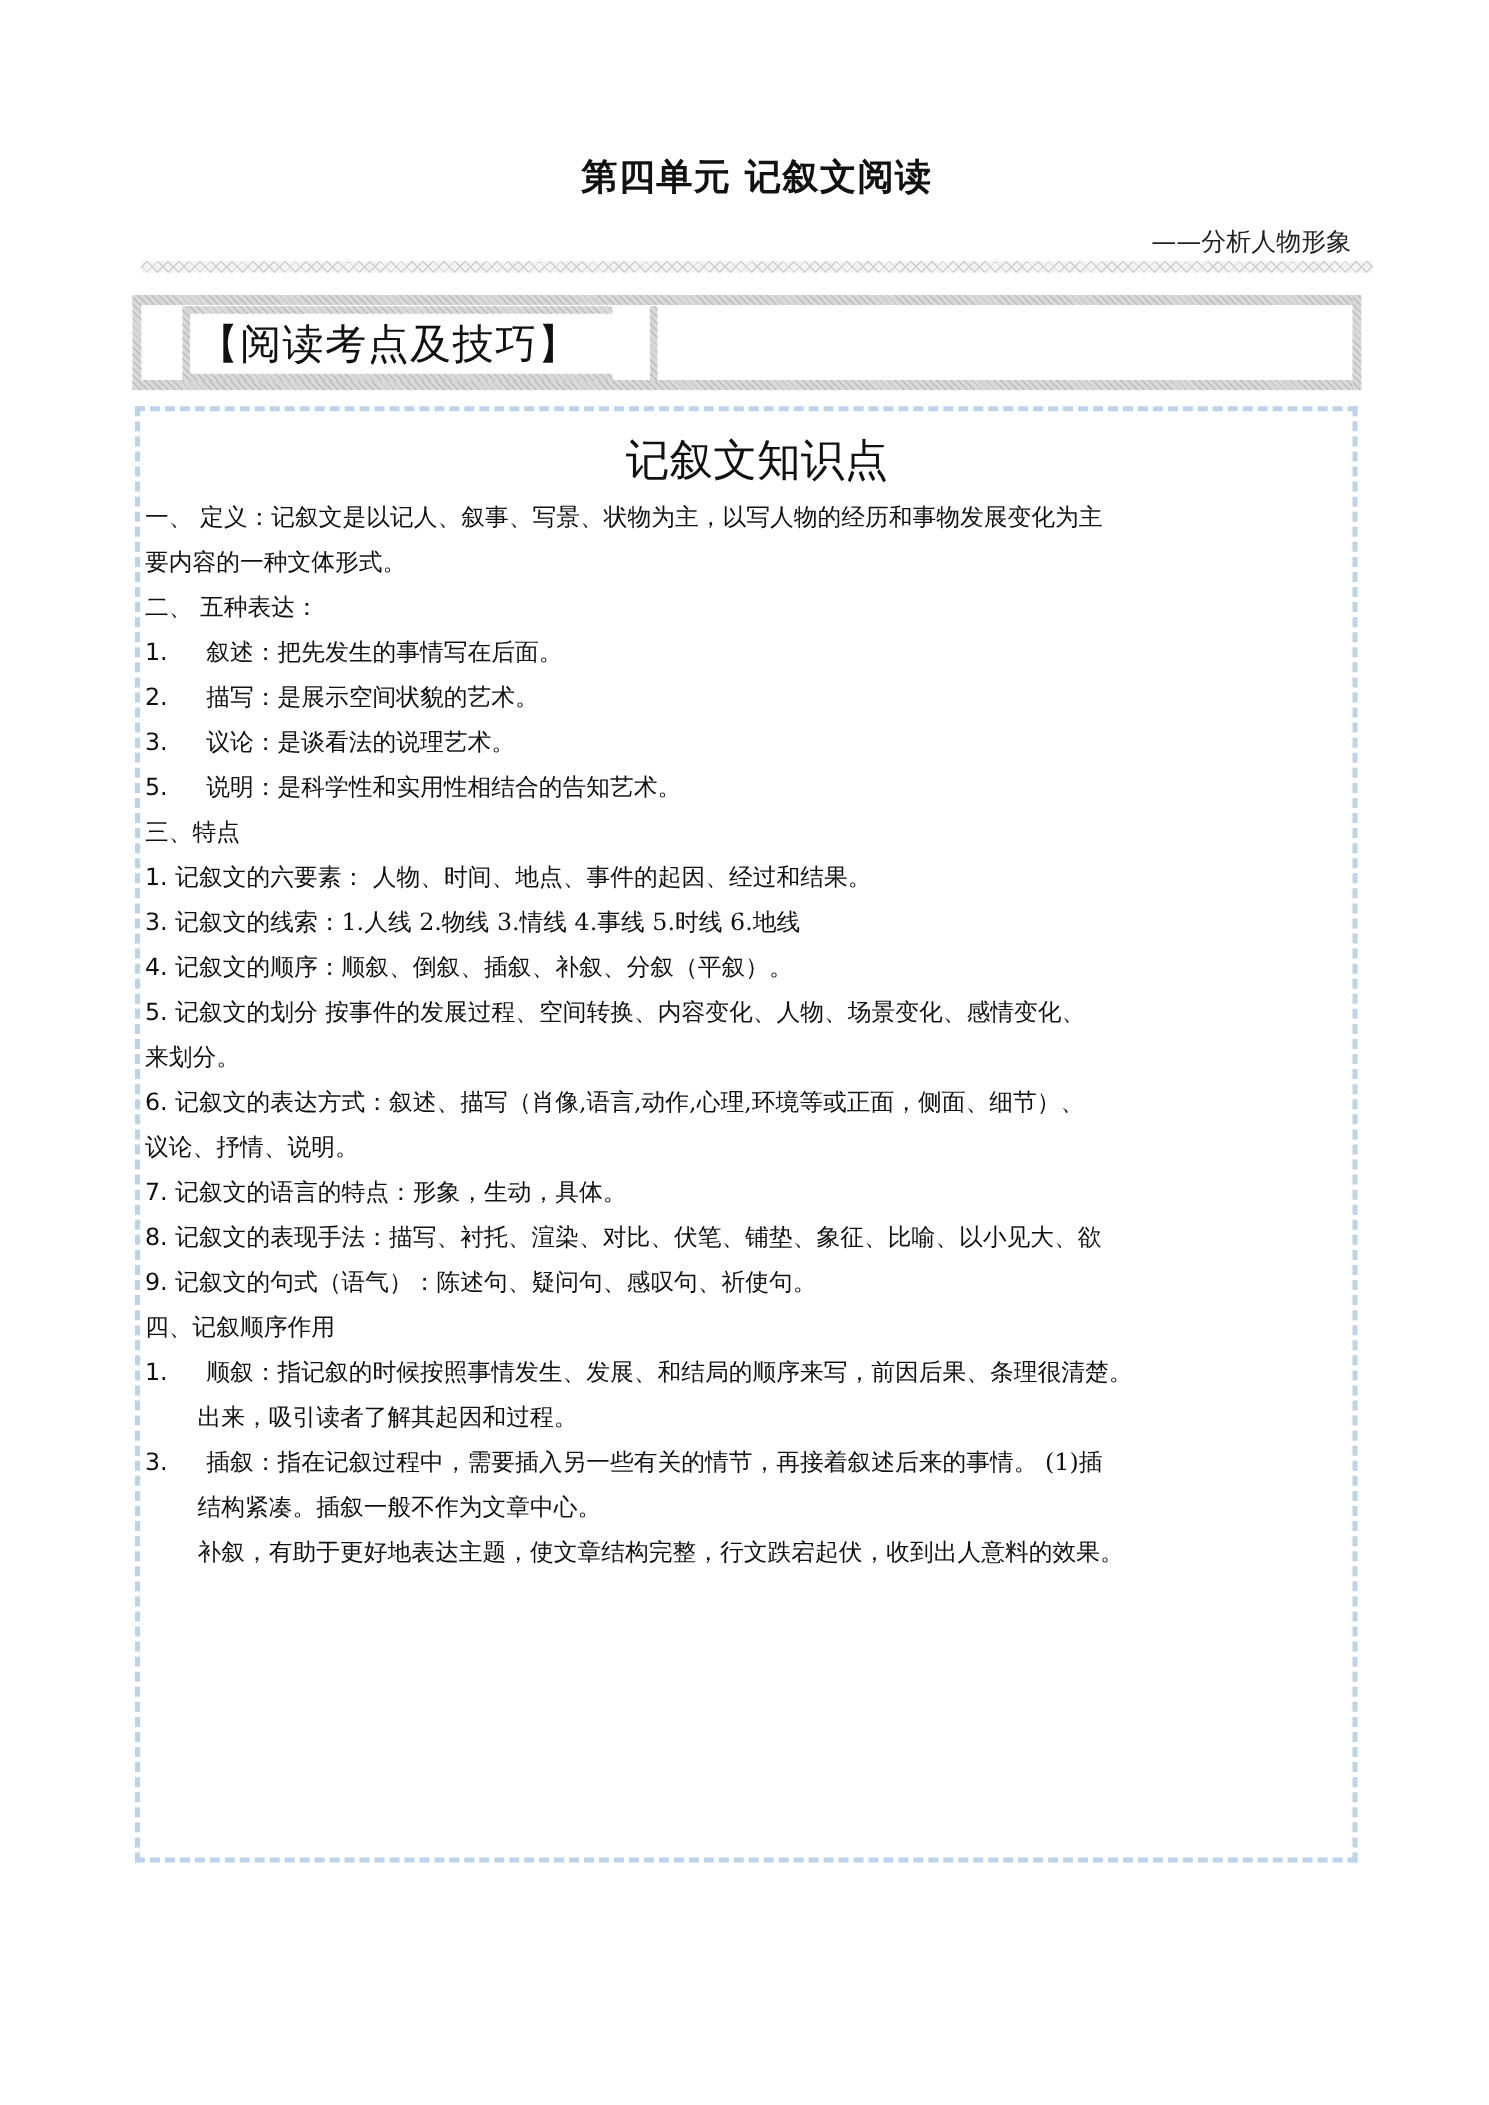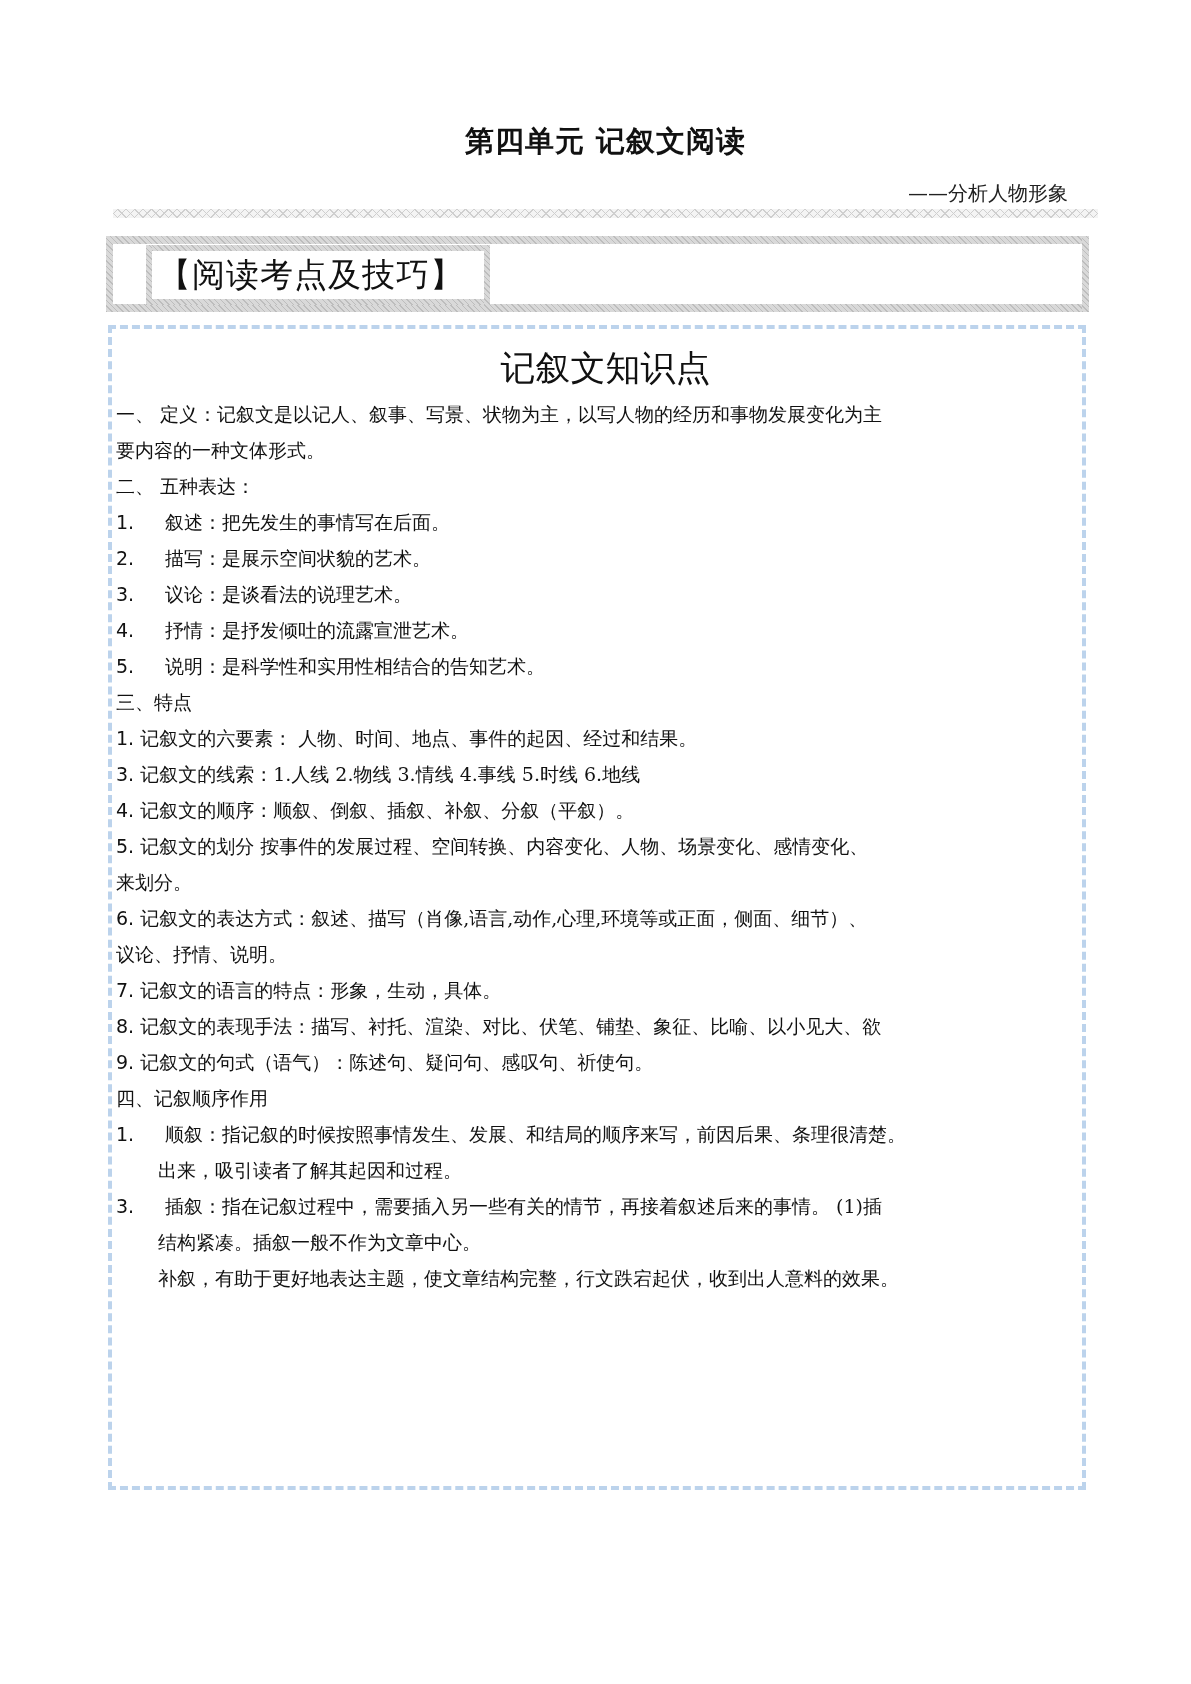--- a/index.html
+++ b/index.html
@@ -2,41 +2,41 @@
 <html><head>
 <meta charset="utf-8">
 <style>
   html, body { margin:0; padding:0; background:#ffffff; }
   body { width:1191px; height:1684px; position:relative; overflow:hidden;
          font-family:"DejaVu Serif","Liberation Serif",serif; color:#111; }
 
   .unit-title { position:absolute; top:122px; left:0; width:1191px; text-align:center;
     font-family:"DejaVu Sans","Liberation Sans",sans-serif; font-weight:bold; font-size:29px;
     letter-spacing:1px; margin-left:10px; }
-  .subtitle { position:absolute; top:180px; right:123px; font-size:20px;
+  .subtitle { position:absolute; top:180px; right:110px; font-size:20px;
     font-family:"DejaVu Sans","Liberation Sans",sans-serif; color:#222; }
 
   .zigzag { position:absolute; left:113px; top:209px; width:985px; height:9px;
     background-image:
       repeating-linear-gradient(45deg, transparent 0 3px, #cfcfcf 3px 4px, transparent 4px 6px),
       repeating-linear-gradient(-45deg, transparent 0 3px, #cfcfcf 3px 4px, transparent 4px 6px);
     background-color:#f4f4f4; }
 
   .hatch { background-color:#d9d9d9;
     background-image: repeating-linear-gradient(45deg, #bdbdbd 0 1px, transparent 1px 4px); }
 
   .section-banner { position:absolute; left:106px; top:236px; width:983px; height:76px; }
   .section-banner .bar-top, .section-banner .bar-bot { position:absolute; left:0; width:983px; height:8px; }
   .section-banner .bar-top { top:0; }
   .section-banner .bar-bot { bottom:0; }
   .section-banner .bar-left, .section-banner .bar-right { position:absolute; top:0; width:7px; height:76px; }
   .section-banner .bar-left { left:0; }
   .section-banner .bar-right { right:0; }
 
-  .banner-label-box { position:absolute; left:146px; top:245px; width:344px; height:60px; }
+  .banner-label-box { position:absolute; left:146px; top:245px; width:380px; height:60px; }
   .banner-label-box .t, .banner-label-box .b { position:absolute; left:0; width:344px; height:6px; }
   .banner-label-box .t { top:0; } .banner-label-box .b { bottom:0; }
   .banner-label-box .l, .banner-label-box .r { position:absolute; top:0; width:6px; height:60px; }
   .banner-label-box .l { left:0; } .banner-label-box .r { right:0; }
   .banner-label { position:absolute; left:12px; top:8px; font-size:33px;
     font-family:"DejaVu Sans","Liberation Sans",sans-serif; white-space:nowrap; letter-spacing:1px; }
 
   .knowledge-box { position:absolute; left:108px; top:325px; width:978px; height:1165px;
     border:4px dashed #bcd3ec; box-sizing:border-box; }
 
@@ -78,21 +78,20 @@
 
   <div class="line">
     <span class="bold">一、 定义：</span><span>记叙文是以记人、叙事、写景、状物为主，以写人物的经历和事物发展变化为主</span>
   </div>
   <div class="line">要内容的一种文体形式。</div>
 
   <div class="line bold">二、 五种表达：</div>
   <div class="line"><span class="num w">1.</span><span>叙述：把先发生的事情写在后面。</span></div>
   <div class="line"><span class="num w">2.</span><span>描写：是展示空间状貌的艺术。</span></div>
   <div class="line"><span class="num w">3.</span><span>议论：是谈看法的说理艺术。</span></div>
-  <div class="line"><span class="num w">4.</span><span>抒情：是抒发倾吐的流露宣泄艺术。</span></div>
   <div class="line"><span class="num w">5.</span><span>说明：是科学性和实用性相结合的告知艺术。</span></div>
 
   <div class="line bold">三、特点</div>
   <div class="line"><span class="num">1.</span> <span>记叙文的六要素： 人物、时间、地点、事件的起因、经过和结果。</span></div>
   <div class="line"><span class="num">3.</span> <span>记叙文的线索：1.人线 2.物线 3.情线 4.事线 5.时线 6.地线</span></div>
   <div class="line"><span class="num">4.</span> <span>记叙文的顺序：顺叙、倒叙、插叙、补叙、分叙（平叙）。</span></div>
   <div class="line"><span class="num">5.</span> <span>记叙文的划分 按事件的发展过程、空间转换、内容变化、人物、场景变化、感情变化、</span></div>
   <div class="line">来划分。</div>
   <div class="line"><span class="num">6.</span> <span>记叙文的表达方式：叙述、描写（肖像,语言,动作,心理,环境等或正面，侧面、细节）、</span></div>
   <div class="line">议论、抒情、说明。</div>

